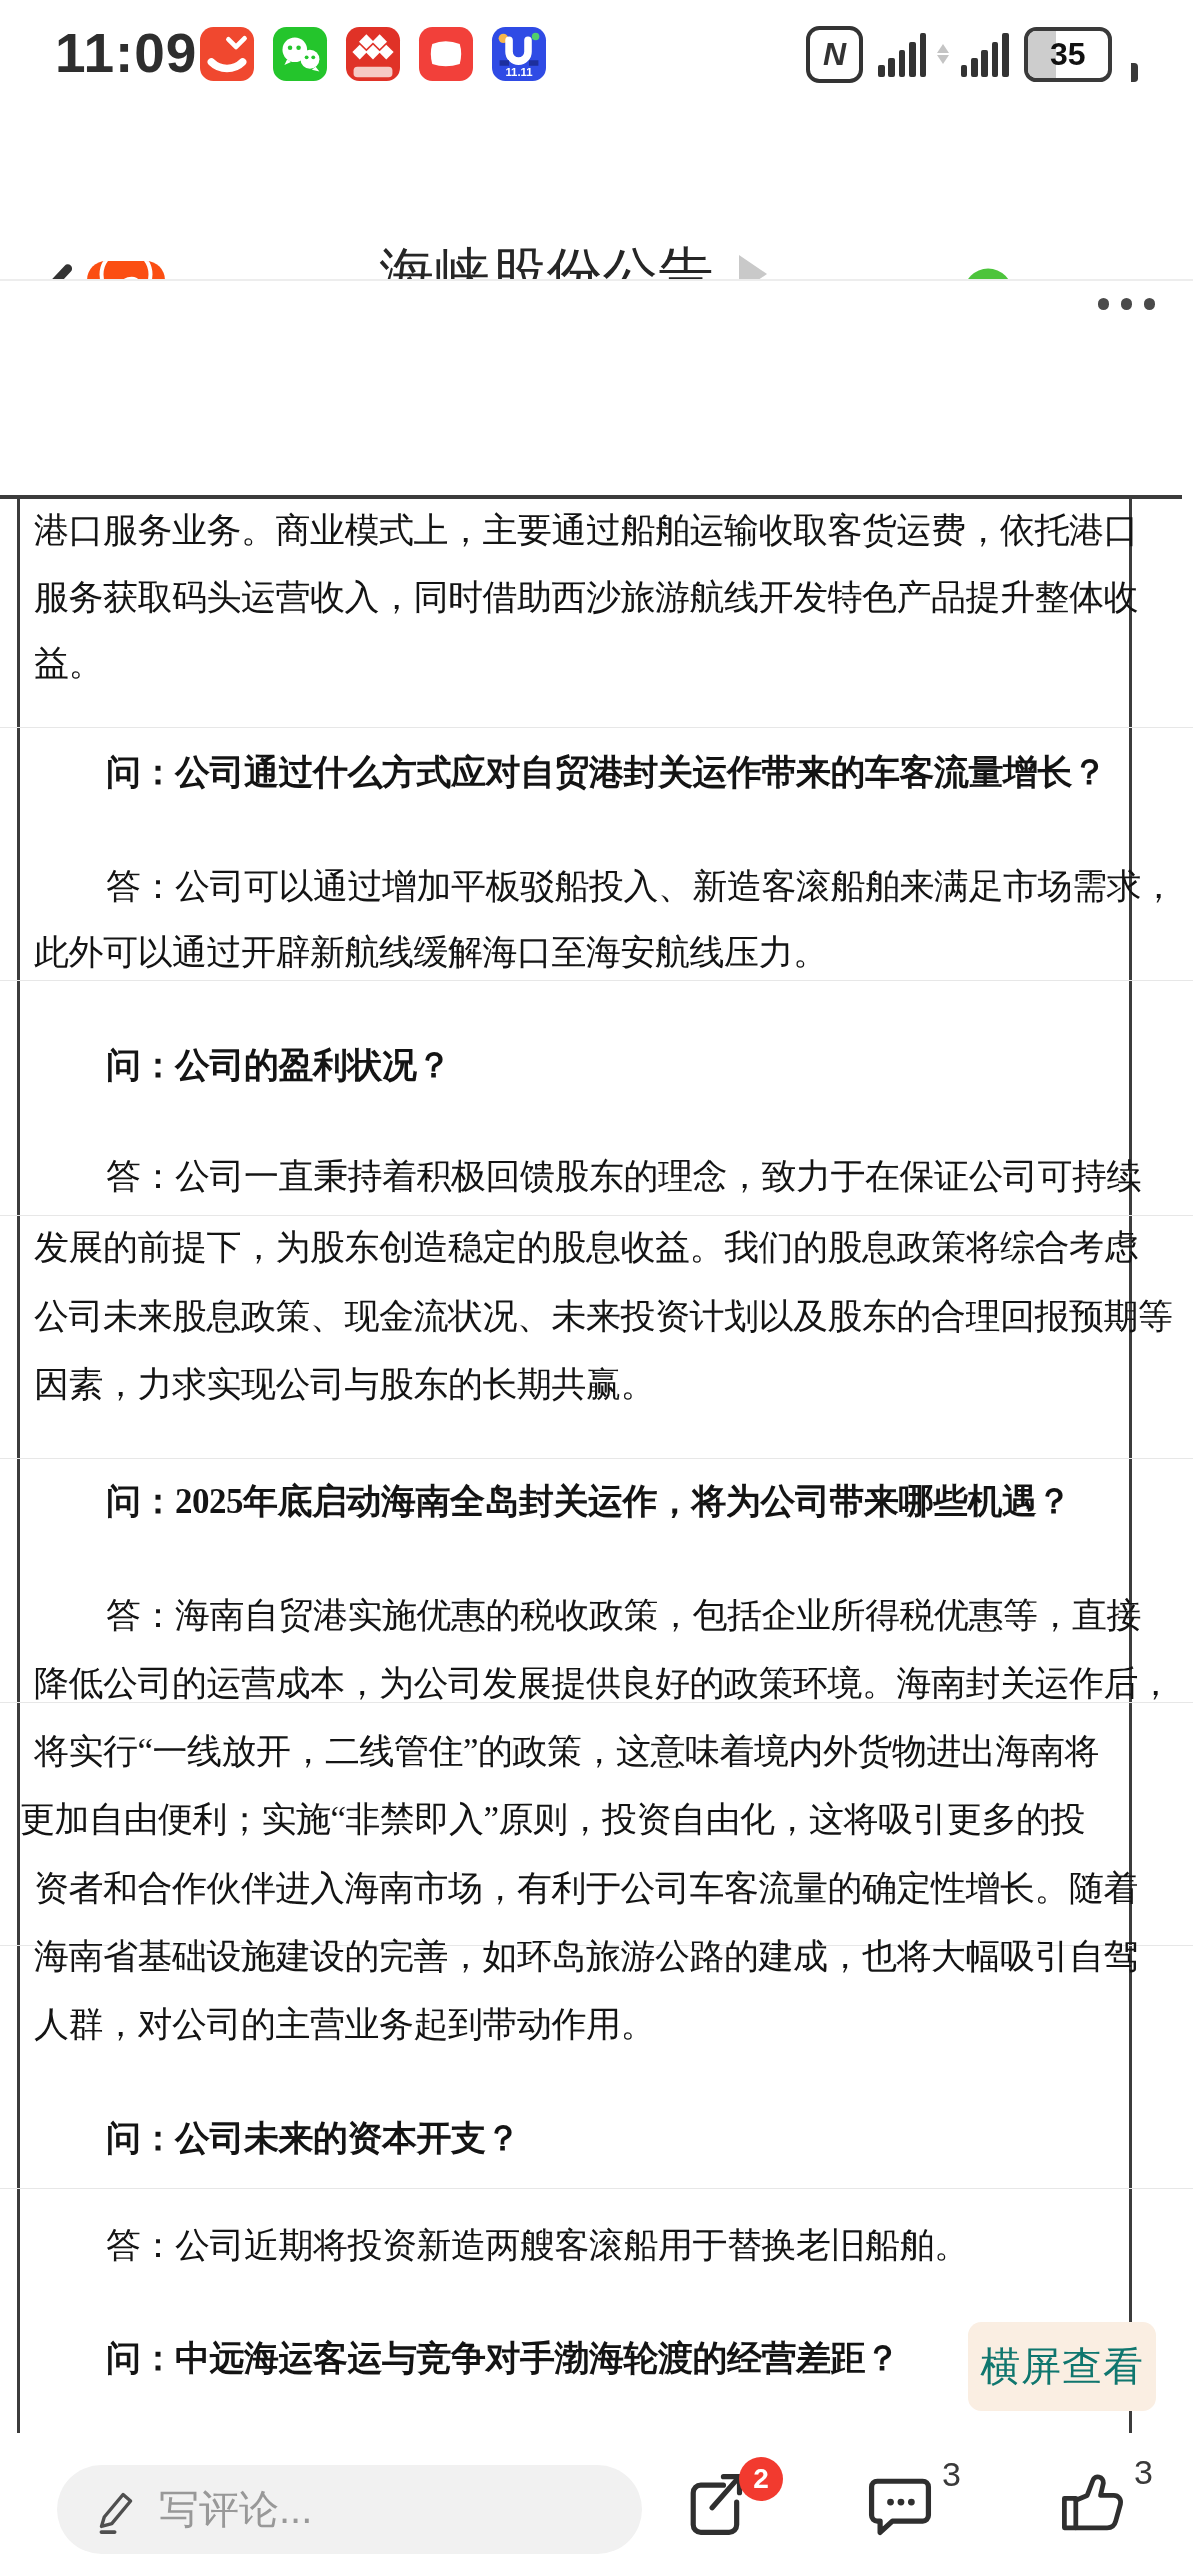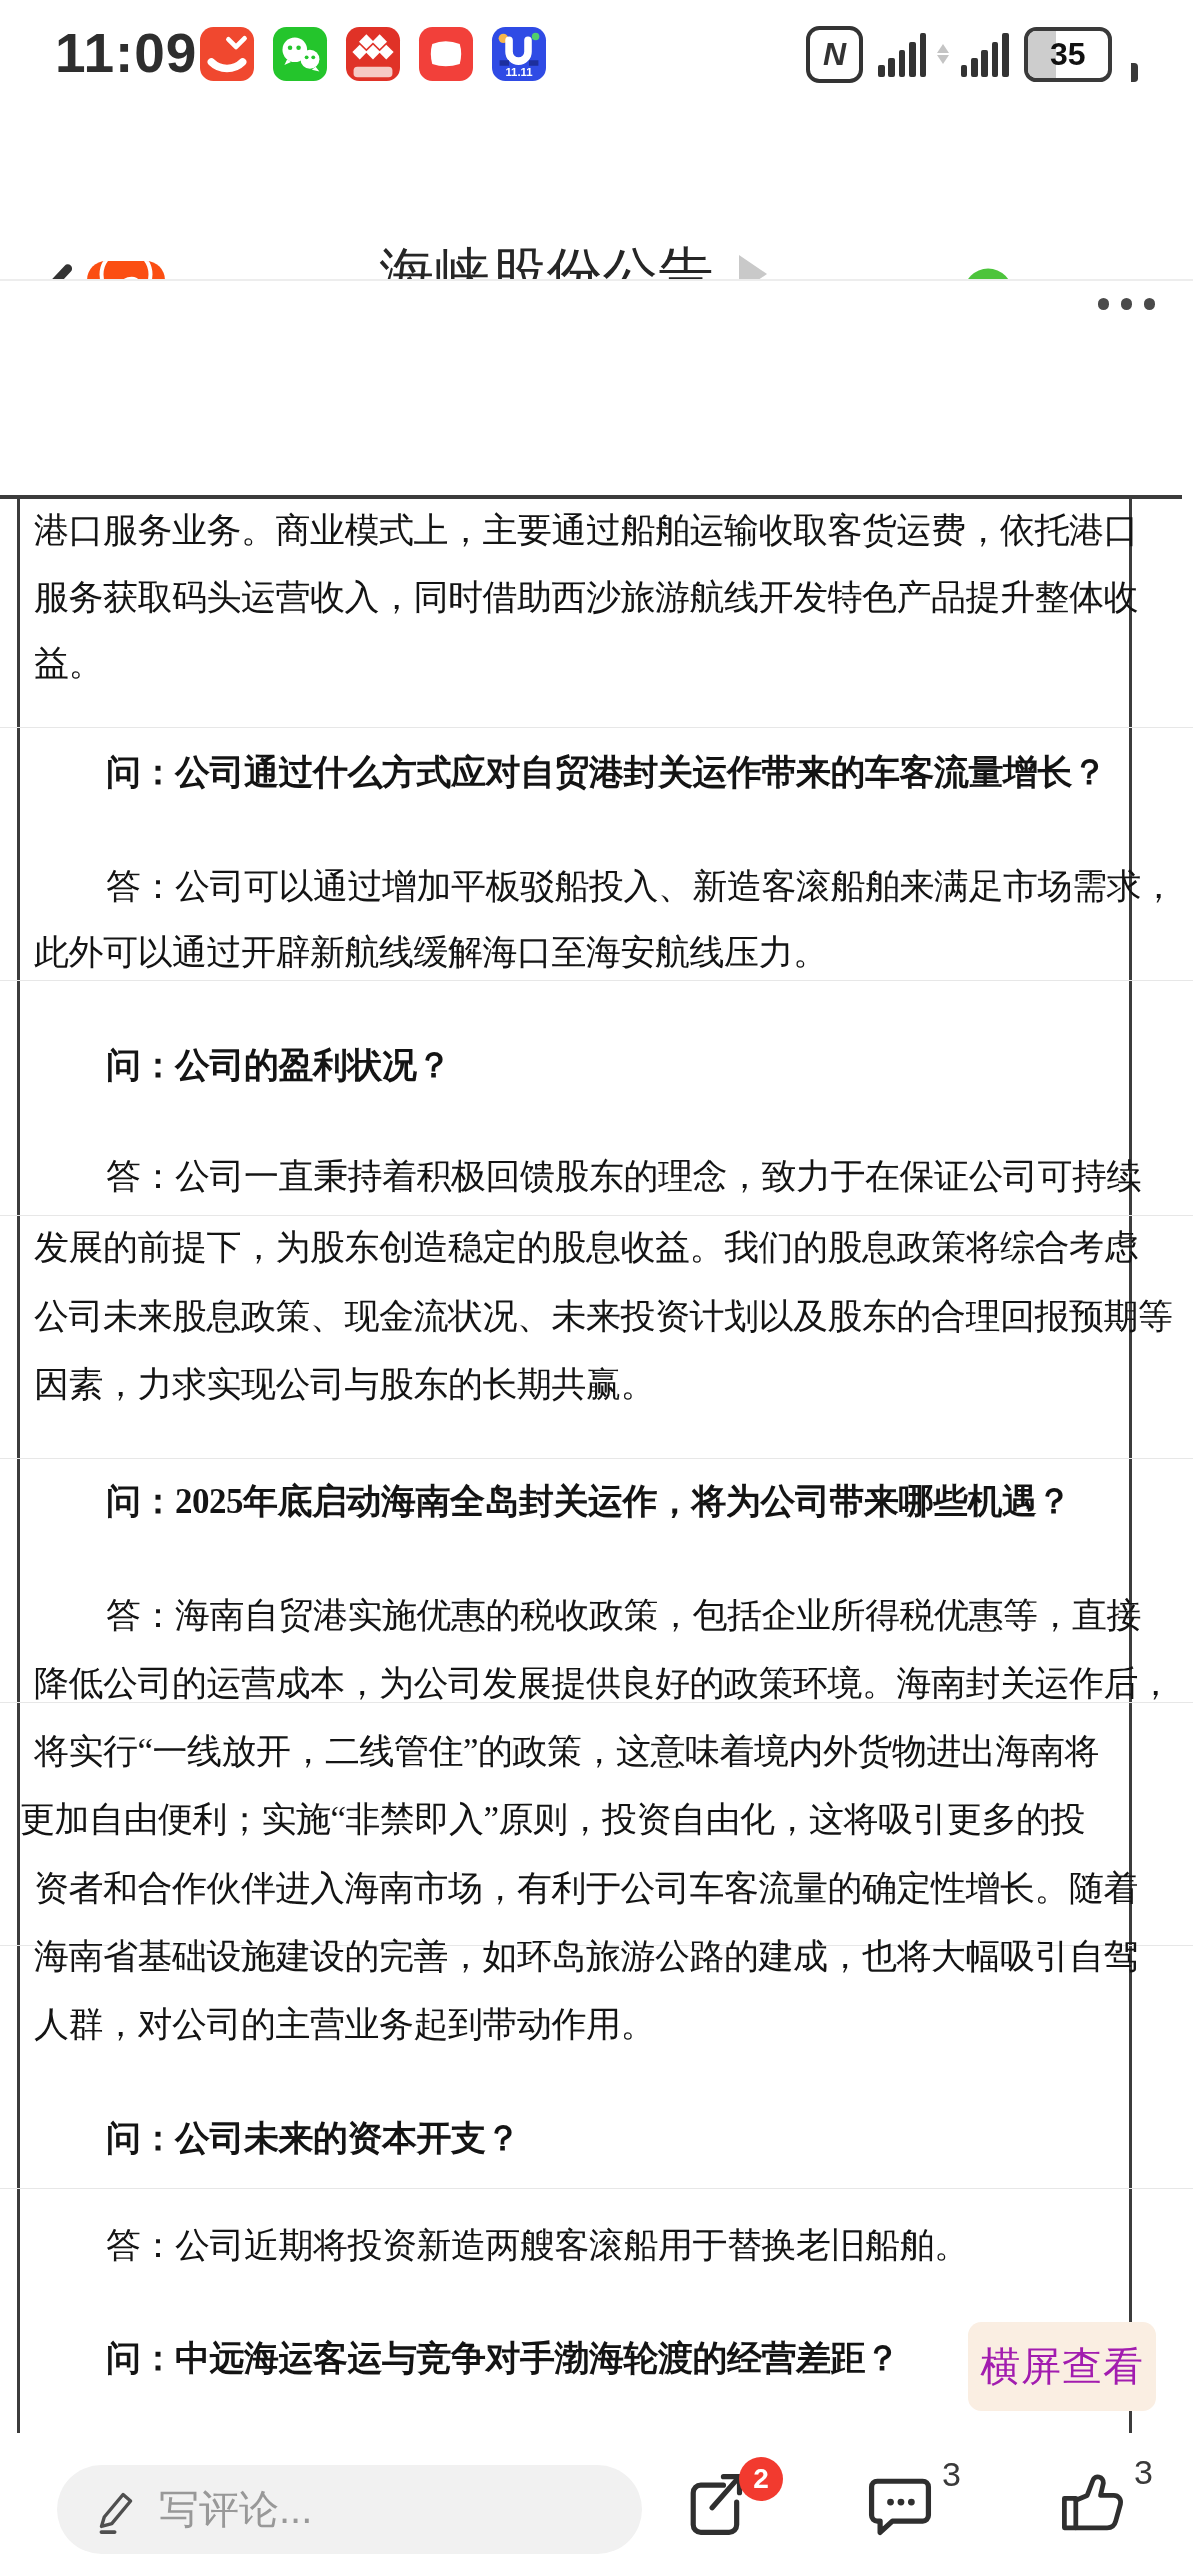--- a/index.html
+++ b/index.html
@@ -43,21 +43,21 @@
 
   
   .doc-area{position:absolute;left:0;top:281px;width:1065px;height:2156px;background:#fff;}
   .tborder{position:absolute;background:#3c3c3c;}
   .seam{position:absolute;left:0;width:1193px;height:0.9px;background:#e7e7e7;}
   .doc-line{position:absolute;white-space:nowrap;font-family:"Liberation Serif",serif;font-size:35px;color:#141414;line-height:49px;letter-spacing:-0.5px;}
   .doc-line.q{font-weight:700;}
 
   
   .landscape-btn{position:absolute;left:968px;top:2322px;width:188px;height:89px;background:#faeee2;border-radius:13.3px;
-    display:flex;align-items:center;justify-content:center;font-size:40px;color:#a21caf;font-weight:500;letter-spacing:0.9px;}
+    display:flex;align-items:center;justify-content:center;font-size:40px;color:#0f766e;font-weight:500;letter-spacing:0.9px;}
 
   
   .bottom-bar{position:absolute;left:0;top:2438px;width:1193px;height:138px;background:#fff;}
   .comment-pill{position:absolute;left:57px;top:26.5px;width:585px;height:89px;background:#f1f1f1;border-radius:45px;
     display:flex;align-items:center;padding-left:36px;box-sizing:border-box;gap:19px;}
   .pill-ph{font-size:40px;color:#989898;}
   .share-wrap{position:absolute;left:680px;top:30px;width:114px;height:85px;}
   .badge{position:absolute;left:59px;top:-11.4px;width:44px;height:44px;border-radius:50%;background:#f23a2f;color:#fff;
     font-size:28px;font-weight:700;display:flex;align-items:center;justify-content:center;}
   .cm-wrap{position:absolute;left:864px;top:30px;width:114px;height:85px;}

